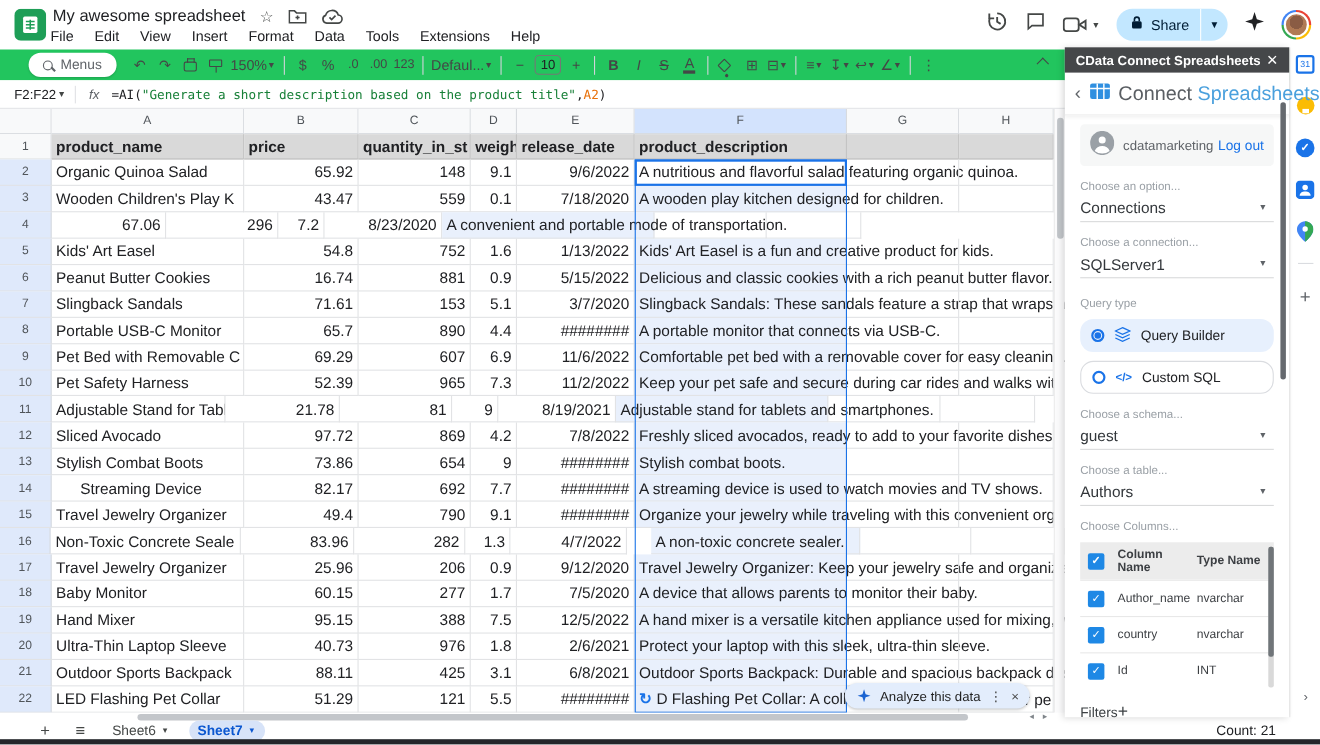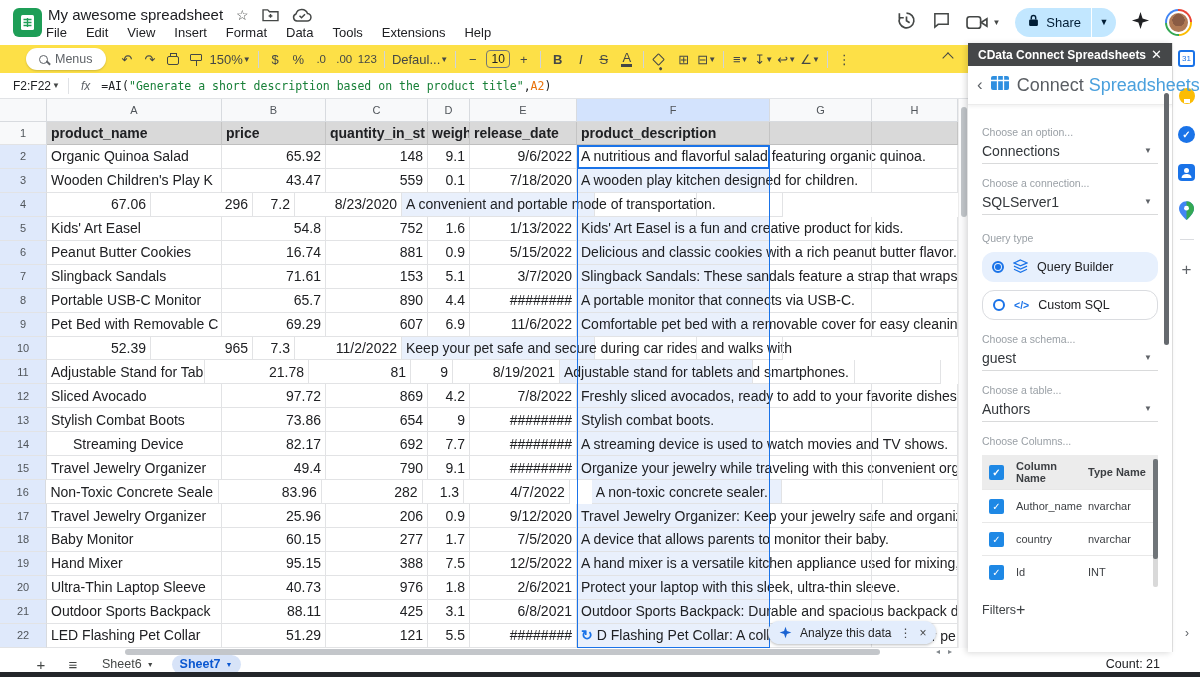--- a/index.html
+++ b/index.html
@@ -17,21 +17,21 @@
   .top-actions { position:absolute; right:8px; top:7px; display:flex; align-items:center; gap:15px; height:30px; }
   .share { display:flex; align-items:center; background:#c2e7ff; border-radius:16px; height:29px; overflow:hidden; }
   .share-main { display:flex; align-items:center; gap:7px; padding:0 10px 0 13px; font-size:13px; color:#001d35; height:100%; }
   .share-caret { width:25px; display:flex; align-items:center; justify-content:center; border-left:1px solid rgba(255,255,255,.95); color:#001d35; font-size:9px; height:100%; }
   .cam-group { display:flex; align-items:center; gap:3px; }
   .caret { font-size:8px; color:#444746; }
   .avatar { width:27px; height:27px; border-radius:50%; background:conic-gradient(#ea4335 0 25%,#fbbc04 25% 50%,#34a853 50% 75%,#4285f4 75% 100%); display:flex; align-items:center; justify-content:center; }
   .avatar-inner { width:23px; height:23px; border-radius:50%; border:2px solid #fff; background:radial-gradient(circle at 50% 38%, #8a5c44 40%, #b07a55 41%); }
 
   
-  .toolbar { position:absolute; left:0; top:45px; width:100%; height:28px; background:#fde047; display:flex; align-items:center; padding-left:26px; }
+  .toolbar { position:absolute; left:0; top:45px; width:100%; height:28px; background:#22c55e; display:flex; align-items:center; padding-left:26px; }
   .menus-pill { height:22px; border-radius:11px; background:#fff; box-shadow:0 1px 2px rgba(0,0,0,.18); display:flex; align-items:center; gap:7px; padding:0 13px; margin-right:10px; font-size:12.5px; color:#5f6368; }
   .tb { min-width:23px; height:24px; display:flex; align-items:center; justify-content:center; color:#444746; font-size:13px; border-radius:4px; padding:0 2px; }
   .tb.txt { font-size:11.5px; }
   .tbdiv { width:1px; height:17px; background:#d0d4d9; margin:0 5px; }
   .sizebox { width:24px; height:18px; border:1px solid #747775; border-radius:4px; font-size:12px; display:flex; align-items:center; justify-content:center; color:#202124; margin:0 2px; }
   .bold { font-weight:bold; } .ital { font-style:italic; } .strike { text-decoration:line-through; }
   .abar { display:flex; flex-direction:column; align-items:center; line-height:11px; }
   .abar i { display:block; width:11px; height:3px; background:#444746; font-style:normal; margin-top:1px; }
   .i-mag { width:9px; height:9px; border:1.5px solid #5f6368; border-radius:50%; position:relative; }
   .i-mag::after { content:""; position:absolute; width:5px; height:1.5px; background:#5f6368; transform:rotate(45deg); right:-4px; bottom:-1px; }
@@ -438,20 +438,21 @@
         <div class="c num" style="width: 42px;">6.9</div>
         <div class="c num" style="width: 107px;">11/6/2022</div>
         <div class="c desc tint" style="width: 193px;">
           <span>Comfortable pet bed with a removable cover for easy cleaning.</span>
         </div>
         <div class="c" style="width: 102px;"></div>
         <div class="c" style="width: 86px;"></div>
       </div>
       <div class="grow">
         <div class="rn sel">10</div>
+        <div class="c" style="width: 175px;">Pet Safety Harness</div>
         <div class="c num" style="width: 104px;">52.39</div>
         <div class="c num" style="width: 102px;">965</div>
         <div class="c num" style="width: 42px;">7.3</div>
         <div class="c num" style="width: 107px;">11/2/2022</div>
         <div class="c desc tint" style="width: 193px;">
           <span>Keep your pet safe and secure during car rides and walks with</span>
         </div>
         <div class="c" style="width: 102px;"></div>
         <div class="c" style="width: 86px;"></div>
       </div>
@@ -661,20 +662,31 @@
       <span>
         <svg width="20" height="16">
             <rect x="1" y="1" width="18" height="14" rx="2" fill="#2f8fe0"></rect>
             <path d="M1 5.5h18M7.5 1v14M13.5 1v14" stroke="#fff" stroke-width="1.3"></path>
           </svg>
       </span>
       <span class="sb-title1">Connect</span>
       <span class="sb-title2">Spreadsheets</span>
     </div>
     <div class="sb-body">
+      <div class="account">
+        <span>
+          <svg width="22" height="22">
+              <circle cx="11" cy="11" r="11" fill="#9aa0a6"></circle>
+              <circle cx="11" cy="8.3" r="3.2" fill="#fff"></circle>
+              <path d="M4.2 18.2c1.1-3.1 3.7-4.4 6.8-4.4s5.7 1.3 6.8 4.4a11 11 0 0 1-13.6 0z" fill="#fff"></path>
+            </svg>
+        </span>
+        <span class="acct-name">cdatamarketing</span>
+        <span class="logout">Log out</span>
+      </div>
       <div class="lbl">Choose an option...</div>
       <div class="sel-line">
           <span>Connections</span>
           <span class="caret">▼</span>
         </div>
       <div class="lbl">Choose a connection...</div>
       <div class="sel-line">
           <span>SQLServer1</span>
           <span class="caret">▼</span>
         </div>

